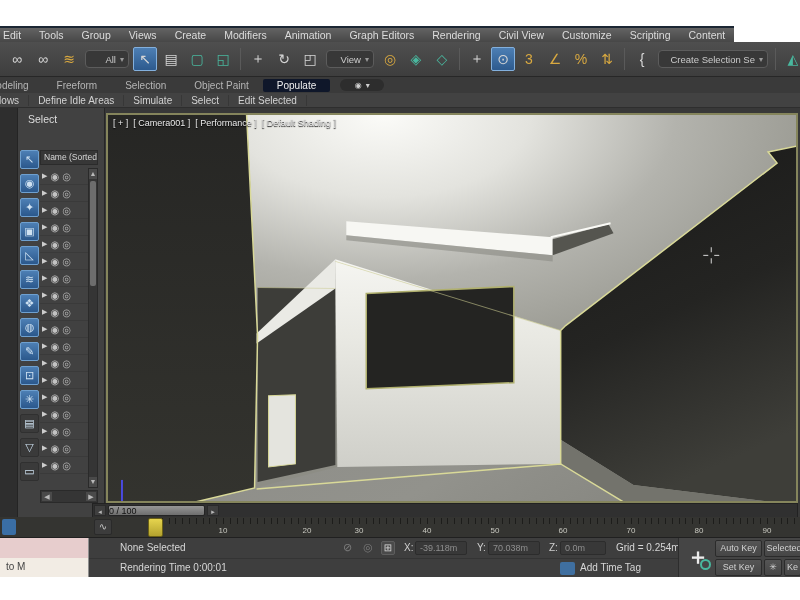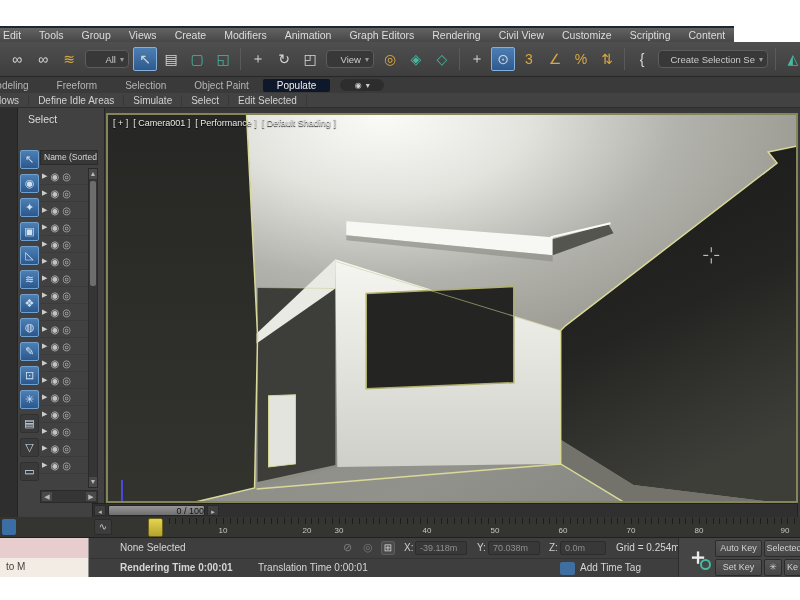--- a/index.html
+++ b/index.html
@@ -72,21 +72,21 @@
   #vp-label{position:absolute;left:5px;top:3px;display:flex;gap:5px;z-index:5;}
   #vp-label span{color:#ececec;font-size:9px;text-shadow:0 1px 1px #000;white-space:nowrap;}
   #scene{position:absolute;left:0;top:0;width:688px;height:386px;}
 
   
   #slider-row{position:absolute;left:92px;top:503px;width:706px;height:14px;background:#303030;
     border:1px solid #222222;border-bottom:none;}
   .tsbtn{position:absolute;top:1px;width:12px;height:11px;background:#3f3f3f;color:#b9b9b9;
     font-size:7px;text-align:center;line-height:11px;border:1px solid #2a2a2a;}
   #ts-handle{position:absolute;left:15px;top:1px;width:97px;height:11px;background:linear-gradient(#969696,#6e6e6e);
-    border:1px solid #242424;border-radius:2px;color:#111111;font-size:9px;text-align:right;line-height:10px;}
+    border:1px solid #242424;border-radius:2px;color:#111111;font-size:9px;text-align:left;line-height:10px;}
   #trackbar{position:absolute;left:0;top:517px;width:800px;height:21px;background:#343431;border-bottom:1px solid #202020;}
   .tick{position:absolute;top:1px;width:1px;height:6px;background:#1d1d1b;}
   .tlabel{position:absolute;top:9px;width:18px;text-align:center;color:#c8c8c0;font-size:8px;}
   #frame-handle{position:absolute;left:148px;top:1px;width:15px;height:19px;
     background:linear-gradient(#e6d44e,#b3a22e);border:1px solid #6b6117;border-radius:2px;}
   #curve-btn{position:absolute;left:94px;top:2px;width:18px;height:16px;background:#3c3c3c;border:1px solid #2a2a2a;
     color:#c9c9c9;font-size:10px;text-align:center;line-height:14px;border-radius:2px;}
   #track-left-icon{position:absolute;left:2px;top:2px;width:14px;height:16px;background:#3a6ea5;border-radius:2px;}
 
   
@@ -490,48 +490,47 @@
         <div class="tick" style="left: 746.6px;"></div>
         <div class="tick" style="left: 753.4px;"></div>
         <div class="tick" style="left: 760.2px;"></div>
         <div class="tick" style="left: 767px;"></div>
         <div class="tick" style="left: 773.8px;"></div>
         <div class="tick" style="left: 780.6px;"></div>
         <div class="tick" style="left: 787.4px;"></div>
         <div class="tick" style="left: 794.2px;"></div>
         <div class="tlabel" style="left: 214px;">10</div>
         <div class="tlabel" style="left: 298px;">20</div>
-        <div class="tlabel" style="left: 330px;">30</div>
+        <div class="tlabel" style="left: 350px;">30</div>
         <div class="tlabel" style="left: 418px;">40</div>
         <div class="tlabel" style="left: 486px;">50</div>
         <div class="tlabel" style="left: 554px;">60</div>
         <div class="tlabel" style="left: 622px;">70</div>
         <div class="tlabel" style="left: 690px;">80</div>
-        <div class="tlabel" style="left: 758px; margin-left: 18px;">90</div>
+        <div class="tlabel" style="left: 758px;">90</div>
       </div>
     <div id="frame-handle"></div>
   </div>
 
   <div id="status1">
     <div class="stext" style="left:120px;">None Selected</div>
     <div class="dimicon" style="left:343px;">⊘</div>
     <div class="dimicon" style="left:363px;">◎</div>
     <div id="abs-toggle">⊞</div>
     <div class="coord-label" style="left:404px;">X:</div>
     <div class="coord-field" style="left:415px;width:52px;">-39.118m</div>
     <div class="coord-label" style="left:477px;">Y:</div>
     <div class="coord-field" style="left:488px;width:52px;">70.038m</div>
     <div class="coord-label" style="left:549px;">Z:</div>
     <div class="coord-field" style="left:560px;width:46px;">0.0m</div>
     <div class="stext" style="left:616px;">Grid = 0.254m</div>
   </div>
 
   <div id="status2">
-    <div class="stext" style="left:120px;line-height:18px;font-weight:bold;">Rendering Time 0:00:01</div>
-    <div class="stext" style="left:258px;line-height:18px;">Translation Time 0:00:01</div>
+    <div class="stext" style="left:120px;line-height:18px;">Rendering Time 0:00:01</div>
     <div id="add-tag-icon"></div>
     <div class="stext" style="left:580px;line-height:18px;">Add Time Tag</div>
   </div>
 
   <div id="listener-macro"></div>
   <div id="listener-line">to M</div>
 
   <div id="anim">
     <div id="big-plus">＋</div>
     <div class="abtn" style="left:36px;top:2px;width:47px;">Auto Key</div>

